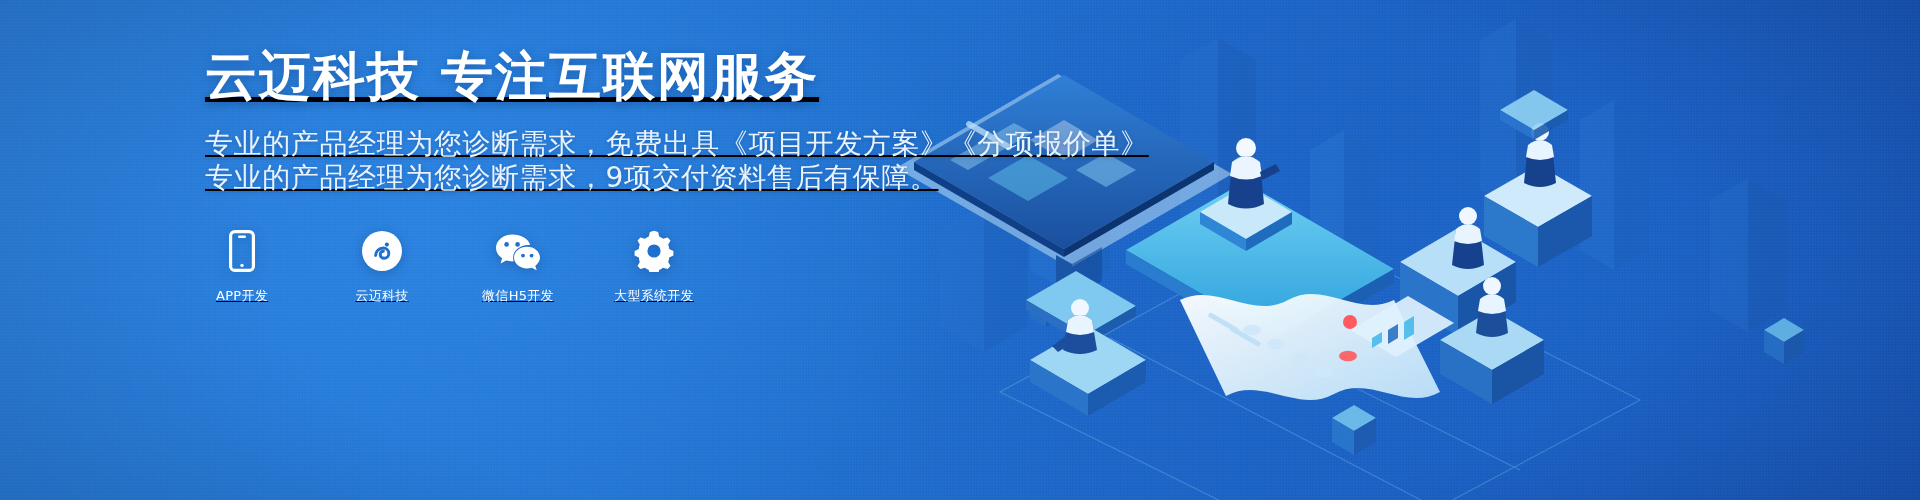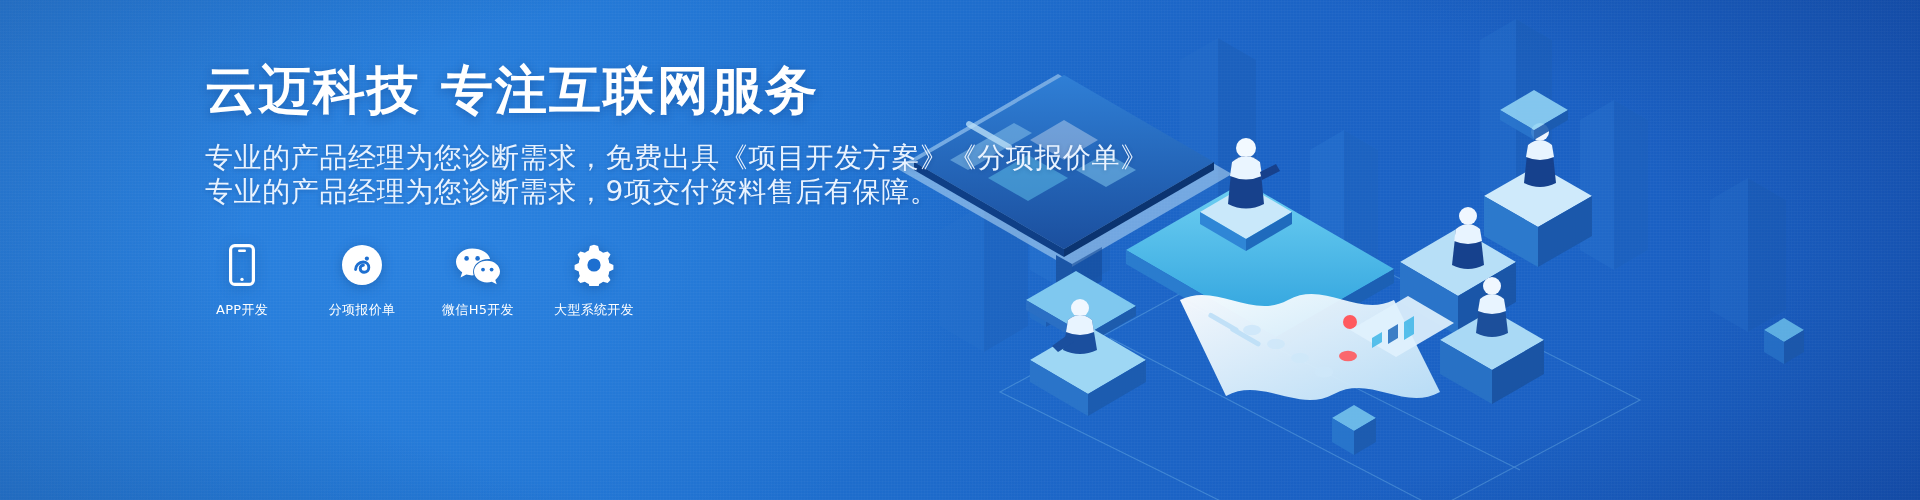--- a/index.html
+++ b/index.html
@@ -25,38 +25,38 @@
       repeating-linear-gradient(90deg, rgba(255,255,255,.022) 0 1px, rgba(0,0,0,0) 1px 3px);
     opacity:.85;
   }
   
   .banner::after{
     content:""; position:absolute; inset:0; pointer-events:none;
     background:radial-gradient(ellipse 1300px 520px at 50% 50%, rgba(0,0,0,0) 55%, rgba(10,45,100,.30) 100%);
   }
 
   
-  .copy{ position:absolute; left:205px; top:62px; width:940px; z-index:6; }
+  .copy{ position:absolute; left:205px; top:48px; width:940px; z-index:6;text-decoration:underline; }
 
   .headline{
     color:#fff; font-weight:bold; font-size:52px; line-height:1.1;
     letter-spacing:2px; white-space:nowrap;
     text-shadow:0 2px 10px rgba(4,38,92,.30);
     font-family:"DejaVu Sans","Liberation Sans",sans-serif;
   }
 
   .sub{ margin-top:22px; }
   .sub-line{
     color:#e9f3ff; font-size:28px; line-height:34px; letter-spacing:.6px;
     white-space:nowrap; text-shadow:0 1px 4px rgba(4,38,92,.25);
     font-family:"DejaVu Sans","Liberation Sans",sans-serif;
   }
 
   
-  .services{ display:flex; align-items:flex-end; gap:42px; margin-top:34px; }
+  .services{ display:flex; align-items:flex-end; gap:62px; margin-top:34px; }
   .service{ width:74px; display:flex; flex-direction:column; align-items:center; }
   .service .glyph{
     height:44px; display:flex; align-items:center; justify-content:center;
     filter:drop-shadow(0 2px 6px rgba(4,38,92,.28));
   }
   .service .cap{
     margin-top:14px; color:#ffffff; font-size:13px; white-space:nowrap;
     letter-spacing:.3px; text-align:center;
     font-family:"DejaVu Sans","Liberation Sans",sans-serif;
   }
@@ -273,21 +273,21 @@
       <div class="service">
         <span class="glyph">
           <svg width="42" height="42" viewBox="0 0 42 42" aria-hidden="true">
             <circle cx="21" cy="21" r="20" fill="#ffffff"></circle>
             <path d="M14.6 25.6 c0 -4.2 3.4 -7.6 7.6 -7.6 c3.1 0 5.6 2.5 5.6 5.6
                      c0 2.6 -2.1 4.7 -4.7 4.7 c-2.1 0 -3.9 -1.7 -3.9 -3.9
                      c0 -1.8 1.4 -3.2 3.2 -3.2" fill="none" stroke="#1d6fd0" stroke-width="2.9" stroke-linecap="round"></path>
             <circle cx="25.9" cy="14.6" r="2.1" fill="#1d6fd0"></circle>
           </svg>
         </span>
-        <span class="cap">分项报价单</span>
+        <span class="cap">云迈科技</span>
       </div>
 
       <div class="service">
         <span class="glyph">
           <svg width="48" height="40" viewBox="0 0 48 40" aria-hidden="true">
             <path d="M18.2 3.4 C9.2 3.4 2 9.4 2 16.8 c0 4.2 2.4 8 6.2 10.4
                      l-1.7 5.4 l5.8 -3 c1.8 .5 3.8 .8 5.9 .8 c.5 0 1 0 1.5 -.05
                      c-.4 -1.2 -.6 -2.4 -.6 -3.7 c0 -7 6.8 -12.7 15.2 -12.7
                      c.6 0 1.2 .03 1.8 .1 C34.7 7.6 27.3 3.4 18.2 3.4 Z" fill="#ffffff"></path>
             <circle cx="12.6" cy="13.4" r="2.3" fill="#1d6fd0"></circle>

